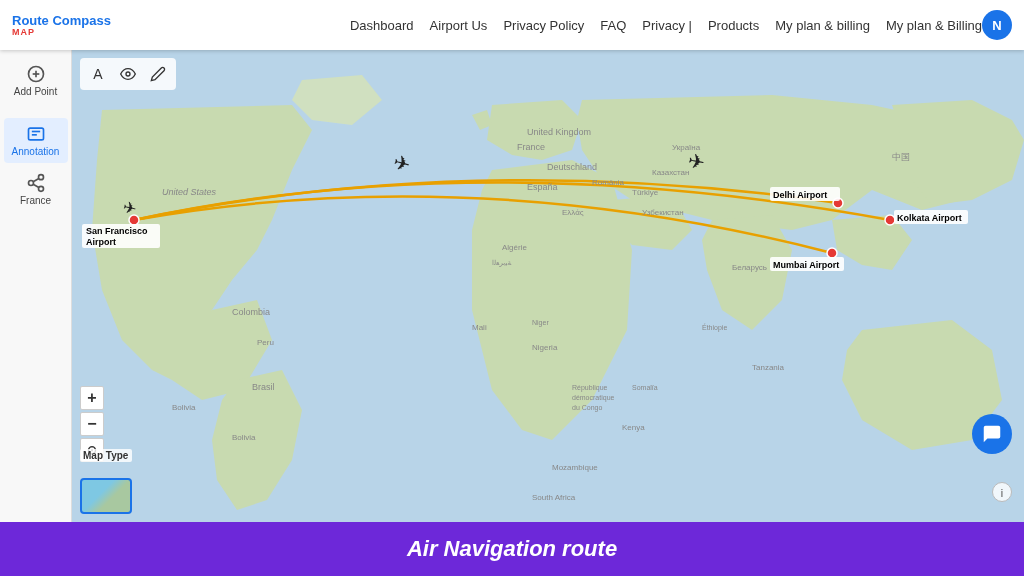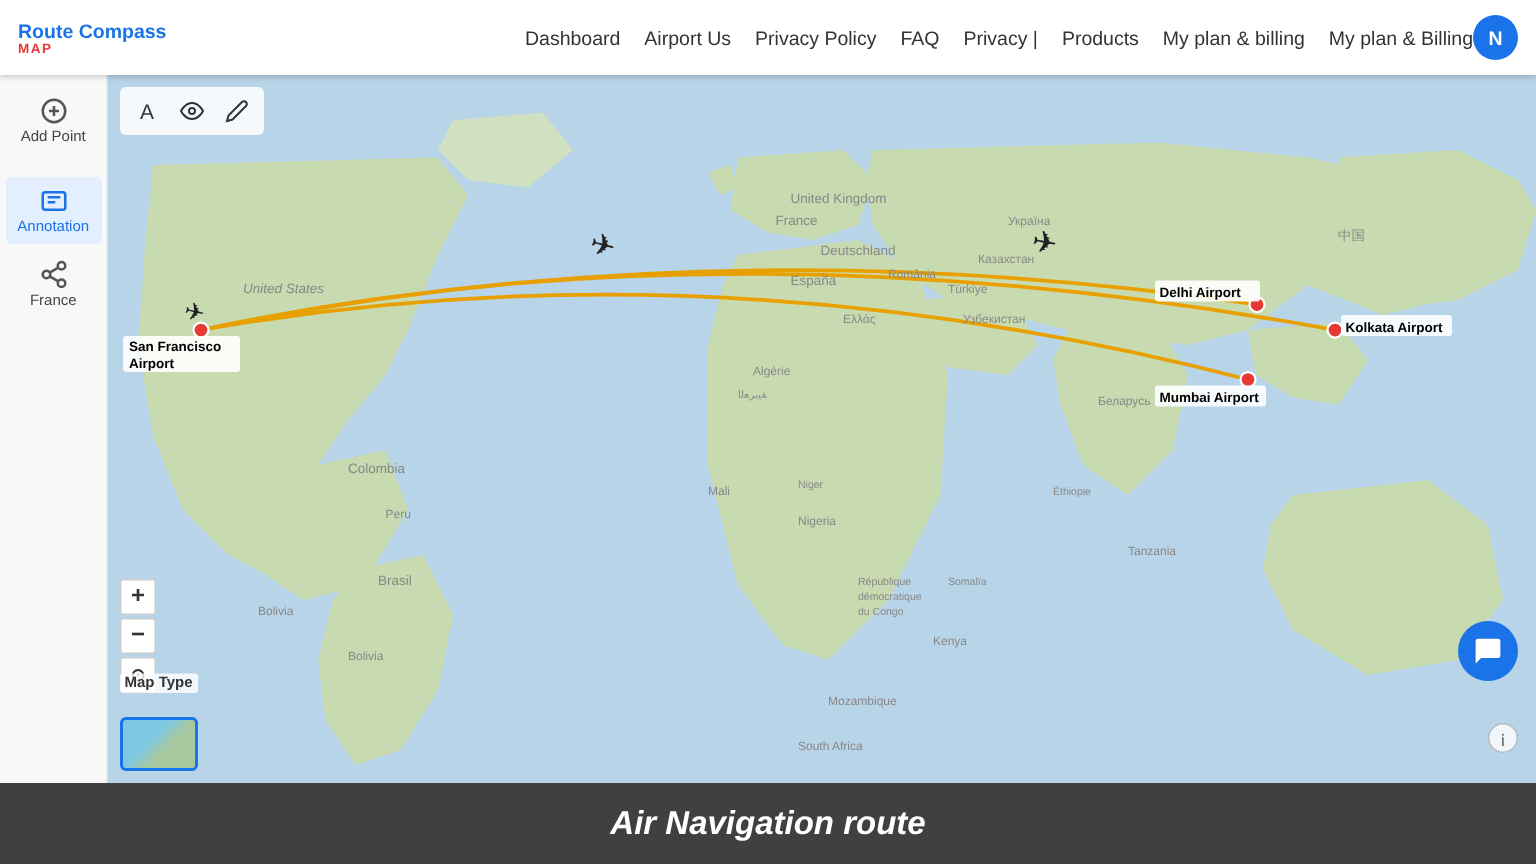--- a/index.html
+++ b/index.html
@@ -96,21 +96,21 @@
     #info-bubble {
       position: absolute; bottom: 20px; right: 12px; width: 20px; height: 20px;
       background: rgba(255,255,255,0.8); border-radius: 50%; display: flex; align-items: center;
       justify-content: center; cursor: pointer; font-size: 11px; color: #555; z-index: 50;
       border: 1px solid #bbb;
     }
 
     
     #caption-bar {
       position: absolute; bottom: 0; left: 0; right: 0; height: 54px;
-      background: #404040; display: flex; align-items: center; justify-content: center; z-index: 100;
+      background: #6d28d9; display: flex; align-items: center; justify-content: center; z-index: 100;
     }
     #caption-text { font-size: 22px; font-weight: bold; color: #fff; font-style: italic; }
   </style>
 </head>
 <body>
 
 <div id="header">
   <div id="logo-area">
     <span id="logo-text">Route Compass</span>
     <span id="logo-sub">MAP</span>

